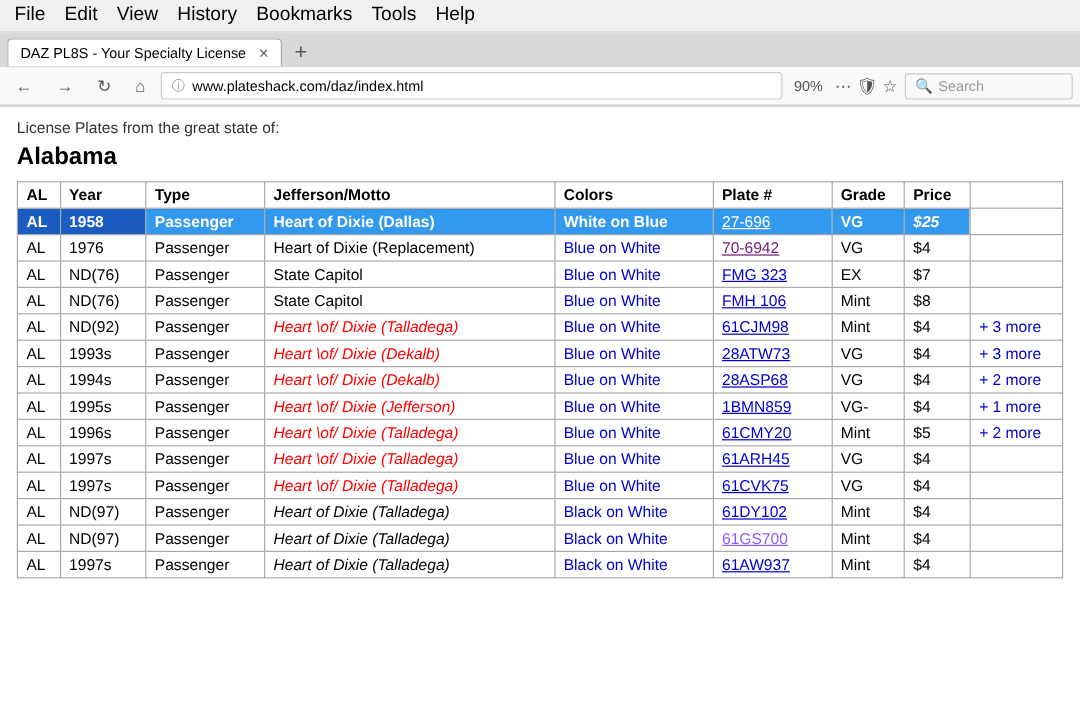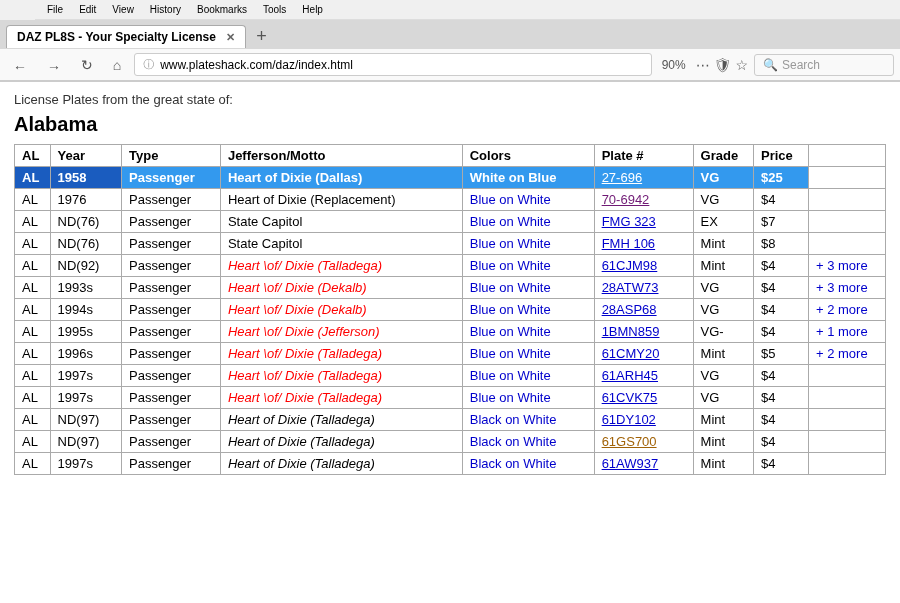--- a/index.html
+++ b/index.html
@@ -1,24 +1,24 @@
 <!DOCTYPE html>
 <html><head>
   <meta charset="utf-8">
   <style>
     * { margin: 0; padding: 0; box-sizing: border-box; }
     body { font-family: Arial, sans-serif; font-size: 13px; background: #fff; color: #000; }
 
     
     .browser-chrome { background: #f0f0f0; border-bottom: 1px solid #ccc; }
-    .menu-bar { display: flex; gap: 4px; padding: 2px 6px; font-size: 10px; background: #f0f0f0; border-bottom: 1px solid #ddd; margin-left: 35px; }
+    .menu-bar { display: flex; gap: 4px; padding: 2px 6px; font-size: 16px; background: #f0f0f0; border-bottom: 1px solid #ddd; }
     .menu-bar span { padding: 2px 6px; cursor: pointer; }
 
     .tab-bar { display: flex; align-items: center; padding: 4px 6px 0; background: #d8d8d8; gap: 4px; }
-    .tab { background: #fff; border: 1px solid #aaa; border-bottom: none; border-radius: 4px 4px 0 0; padding: 4px 10px; font-size: 12px; display: flex; align-items: center; gap: 6px; min-width: 180px; font-weight: bold; }
+    .tab { background: #fff; border: 1px solid #aaa; border-bottom: none; border-radius: 4px 4px 0 0; padding: 4px 10px; font-size: 12px; display: flex; align-items: center; gap: 6px; min-width: 180px; }
     .tab-close { font-size: 11px; color: #666; cursor: pointer; margin-left: 4px; }
     .tab-new { background: none; border: none; font-size: 18px; cursor: pointer; color: #555; padding: 2px 6px; }
 
     .nav-bar { display: flex; align-items: center; padding: 4px 6px; background: #f9f9f9; border-bottom: 1px solid #ccc; gap: 6px; }
     .nav-btn { background: none; border: 1px solid transparent; border-radius: 3px; padding: 2px 6px; cursor: pointer; font-size: 14px; color: #555; }
     .url-bar { flex: 1; display: flex; align-items: center; border: 1px solid #ccc; border-radius: 3px; padding: 3px 8px; background: #fff; font-size: 12px; gap: 6px; }
     .url-text { flex: 1; color: #000; font-size: 12px; }
     .zoom-badge { color: #555; font-size: 12px; padding: 0 4px; }
     .nav-icons { display: flex; gap: 4px; color: #555; font-size: 14px; }
     .search-bar { border: 1px solid #ccc; border-radius: 3px; padding: 3px 8px; font-size: 12px; width: 140px; display: flex; align-items: center; gap: 4px; }
@@ -110,21 +110,21 @@
     </thead>
     <tbody id="table-body">
     <tr style="background: rgb(184, 208, 240);">
           <td style="background: rgb(26, 92, 191); color: rgb(255, 255, 255); font-weight: bold;">AL</td>
           <td style="background: rgb(26, 92, 191); color: rgb(255, 255, 255); font-weight: bold;">1958</td>
           <td style="background: rgb(51, 153, 238); color: rgb(255, 255, 255); font-weight: bold;">Passenger</td>
           <td style="background: rgb(51, 153, 238); color: rgb(255, 255, 255); font-weight: bold;">Heart of Dixie (Dallas)</td>
           <td style="background: rgb(51, 153, 238); color: rgb(255, 255, 255); font-weight: bold;">White on Blue</td>
           <td style="background: rgb(51, 153, 238);"><a href="#" style="color: rgb(255, 255, 255); text-decoration: underline;">27-696</a></td>
           <td style="background: rgb(51, 153, 238); color: rgb(255, 255, 255); font-weight: bold;">VG</td>
-          <td style="background: rgb(51, 153, 238); color: rgb(255, 255, 255); font-weight: bold;">$25</td>
+          <td style="background: rgb(51, 153, 238); color: rgb(255, 255, 255); font-weight: bold; font-style: italic;">$25</td>
           <td></td>
         </tr>
         <tr>
           <td>AL</td>
           <td>1976</td>
           <td>Passenger</td>
           <td>Heart of Dixie (Replacement)</td>
           <td style="color: rgb(0, 0, 204);">Blue on White</td>
           <td><a href="#" style="color: #701a75; ">70-6942</a></td>
           <td>VG</td>
@@ -240,21 +240,21 @@
           <td>Mint</td>
           <td>$4</td>
           <td></td>
         </tr>
         <tr>
           <td>AL</td>
           <td>ND(97)</td>
           <td>Passenger</td>
           <td style="font-style: italic;">Heart of Dixie (Talladega)</td>
           <td style="color: rgb(0, 0, 204);">Black on White</td>
-          <td><a href="#" style="color: #a16207;  text-align: center;">61GS700</a></td>
+          <td><a href="#" style="color: #8b5cf6;  text-align: center;">61GS700</a></td>
           <td>Mint</td>
           <td>$4</td>
           <td></td>
         </tr>
         <tr>
           <td>AL</td>
           <td>1997s</td>
           <td>Passenger</td>
           <td style="font-style: italic;">Heart of Dixie (Talladega)</td>
           <td style="color: rgb(0, 0, 204);">Black on White</td>

